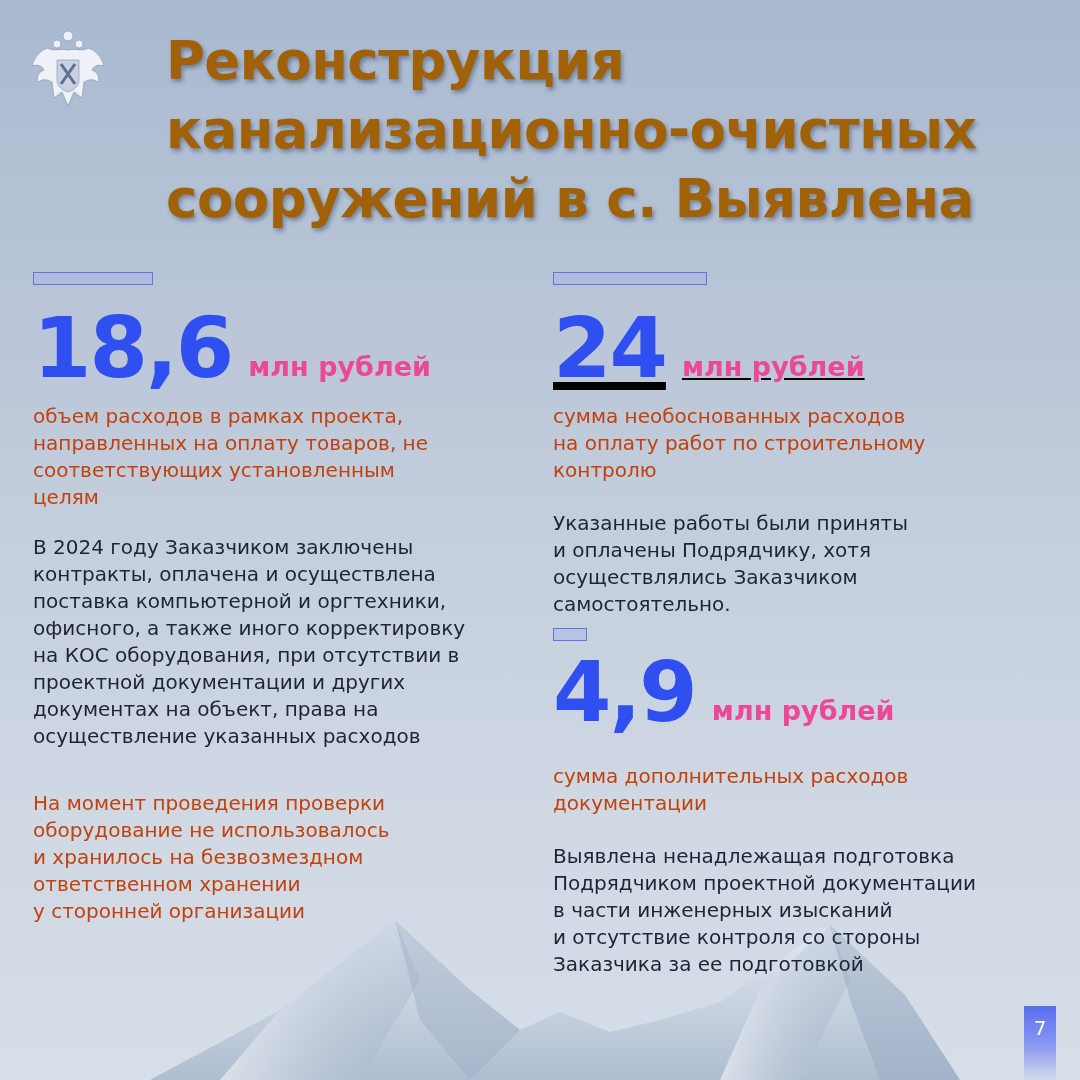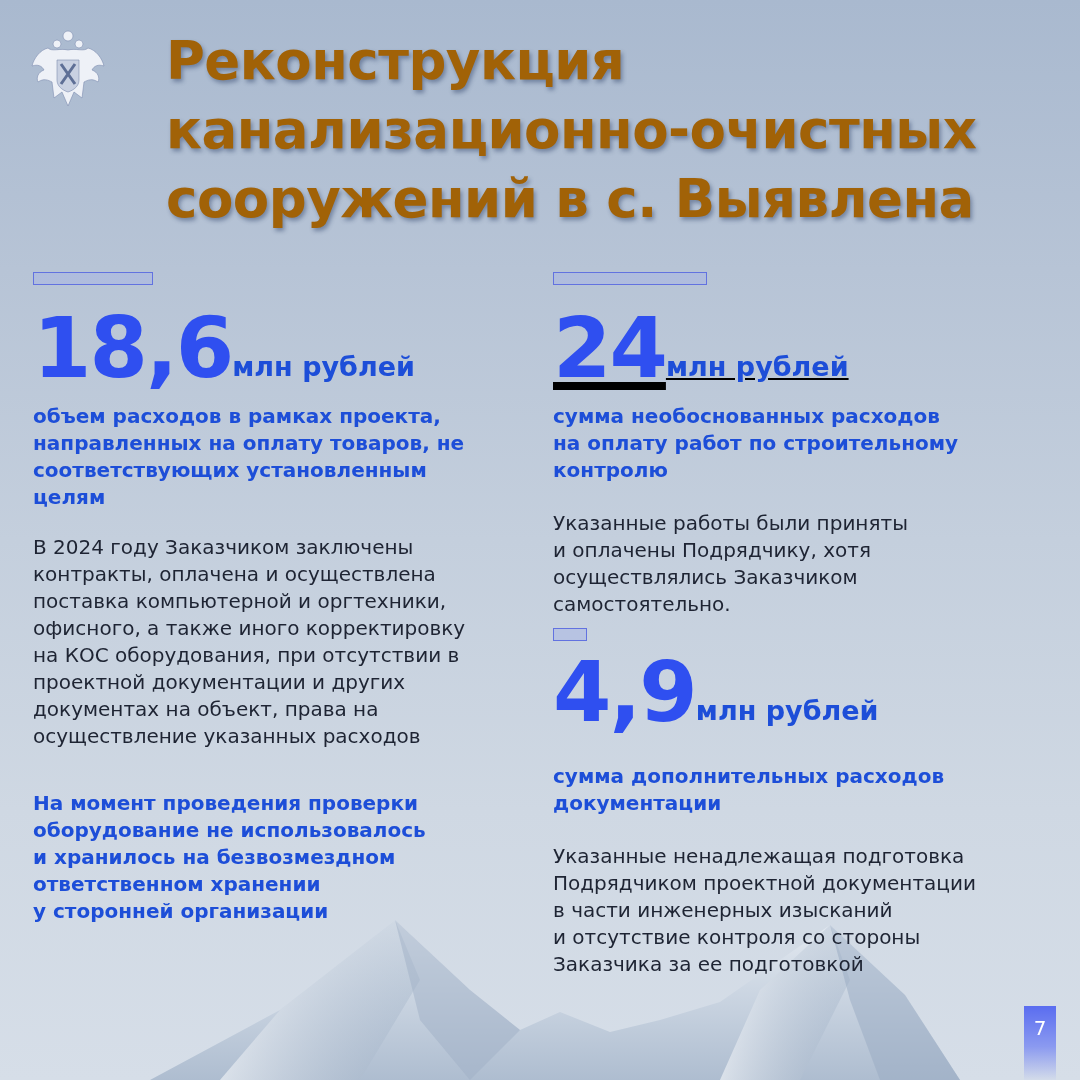--- a/index.html
+++ b/index.html
@@ -21,25 +21,25 @@
     .bar {
       display: block; height: 13px; box-sizing: border-box;
       border: 1.5px solid #6272e0; background: rgba(170,182,228,0.55);
     }
     .stat-row { display: flex; align-items: flex-end; white-space: nowrap; }
     .big {
       color: #2f4ff0; font-weight: 900; font-size: 84px; line-height: 78px;
       font-family: "DejaVu Sans", sans-serif; letter-spacing: -2px;
     }
     .unit {
-      color: #1d4ed8; font-weight: 700; font-size: 27px; line-height: 32px;
-      margin-left: 0; margin-bottom: 4px;
+      color: #ec4899; font-weight: 700; font-size: 27px; line-height: 32px;
+      margin-left: 16px; margin-bottom: 4px;
     }
     .lead {
-      color: #1d4ed8; font-weight: 700; font-size: 20px; line-height: 27px;
+      color: #c2410c; font-weight: 400; font-size: 20px; line-height: 27px;
       margin: 0; white-space: nowrap;
     }
     .body {
       color: #1e2433; font-weight: 400; font-size: 20px; line-height: 27px;
       margin: 0; white-space: nowrap;
     }
     .page-num {
       position: absolute; left: 1024px; top: 1006px; width: 32px; height: 74px; z-index: 3;
       background: linear-gradient(180deg, #5a6df0 0%, #8b9af0 55%, rgba(200,210,240,0.2) 100%);
       color: #ffffff; font-size: 20px; text-align: center; line-height: 44px;
@@ -139,21 +139,21 @@
   <span class="bar" style="width:34px;"></span>
   <div class="stat-row" style="margin-top:12px;">
     <span class="big">4,9</span>
     <span class="unit">млн рублей</span>
   </div>
   <div style="margin-top:32px;">
     <p class="lead">сумма дополнительных расходов</p>
     <p class="lead">документации</p>
   </div>
   <div style="margin-top:26px;">
-    <p class="body">Указанные ненадлежащая подготовка</p>
+    <p class="body">Выявлена ненадлежащая подготовка</p>
     <p class="body">Подрядчиком проектной документации</p>
     <p class="body">в части инженерных изысканий</p>
     <p class="body">и отсутствие контроля со стороны</p>
     <p class="body">Заказчика за ее подготовкой</p>
   </div>
 </div>
 
 <div class="page-num">7</div>
 
 </body></html>

